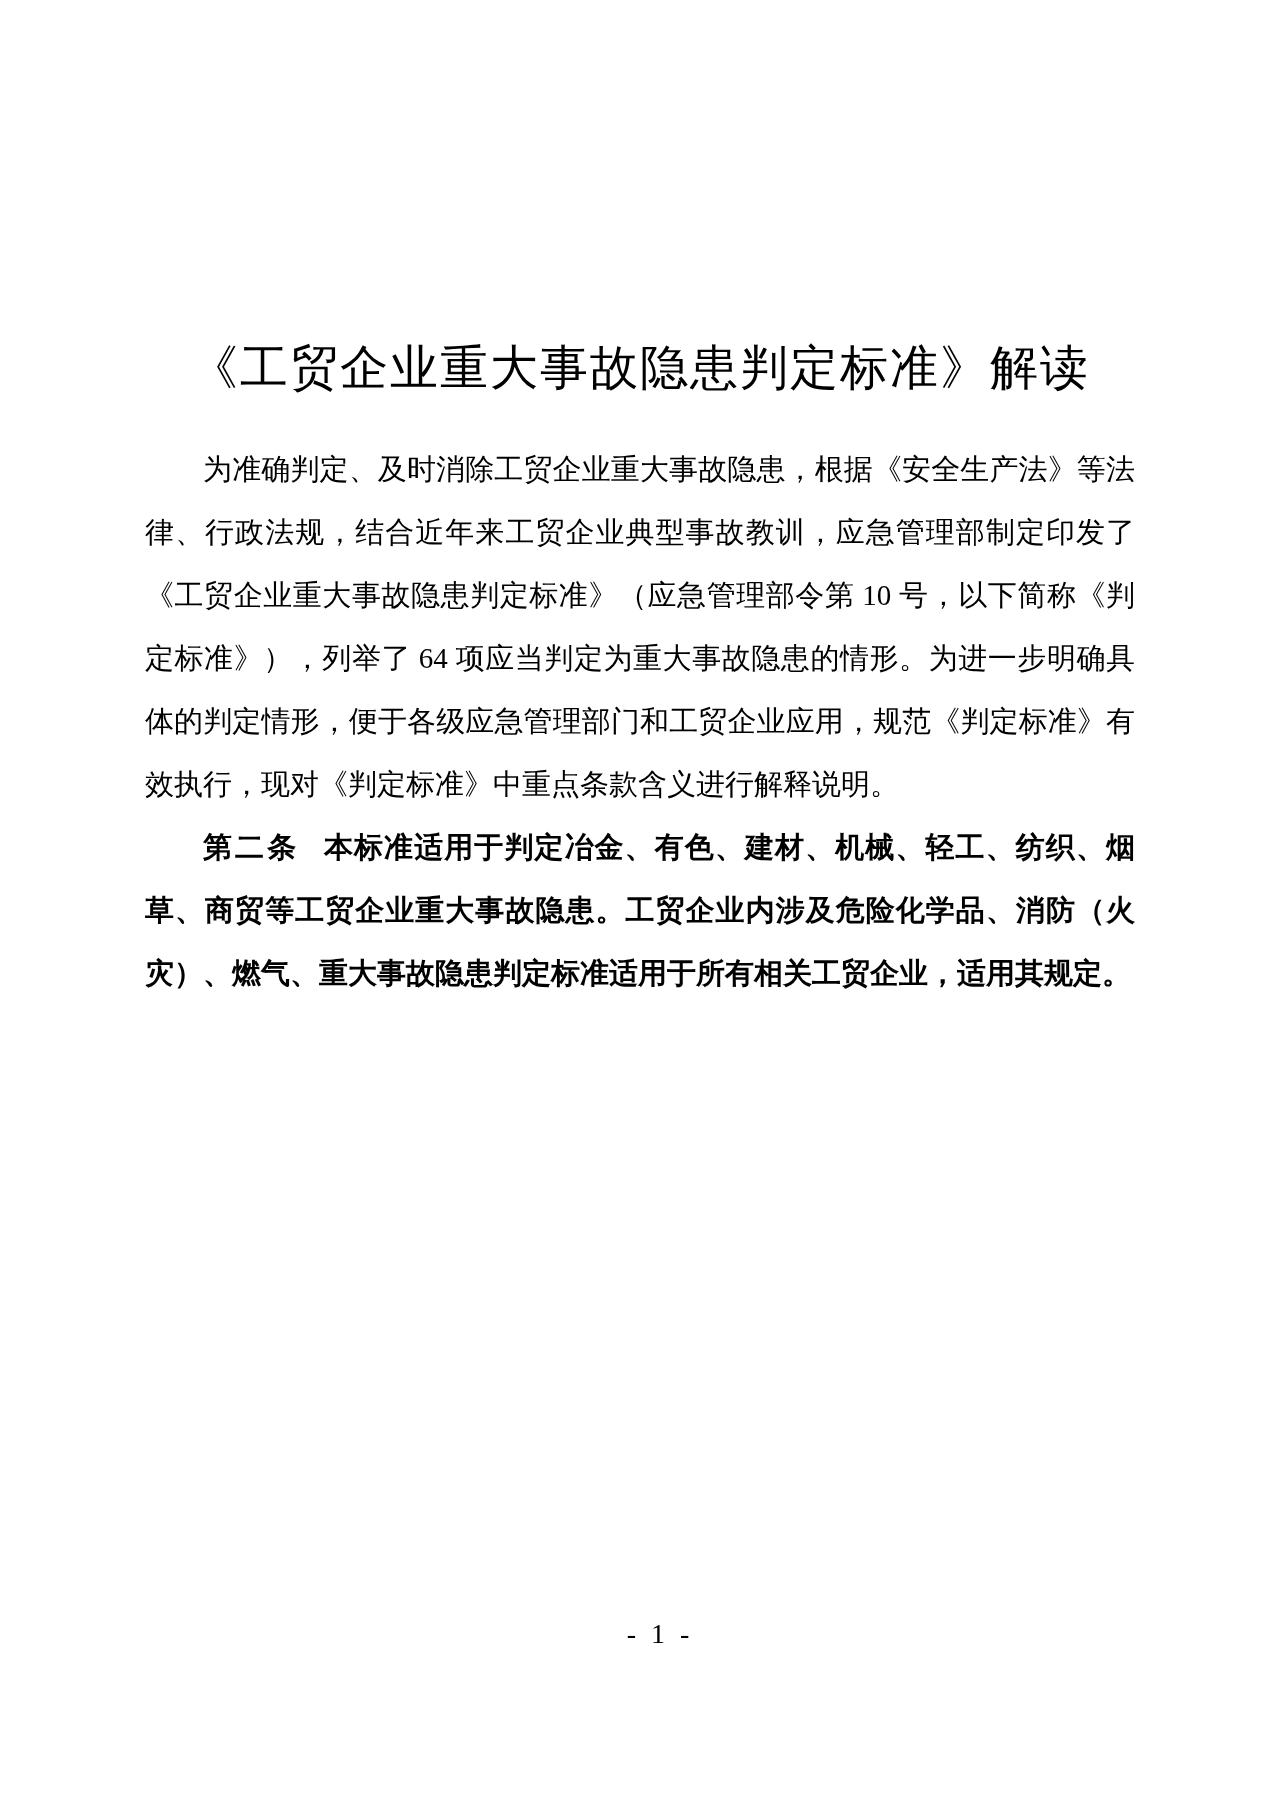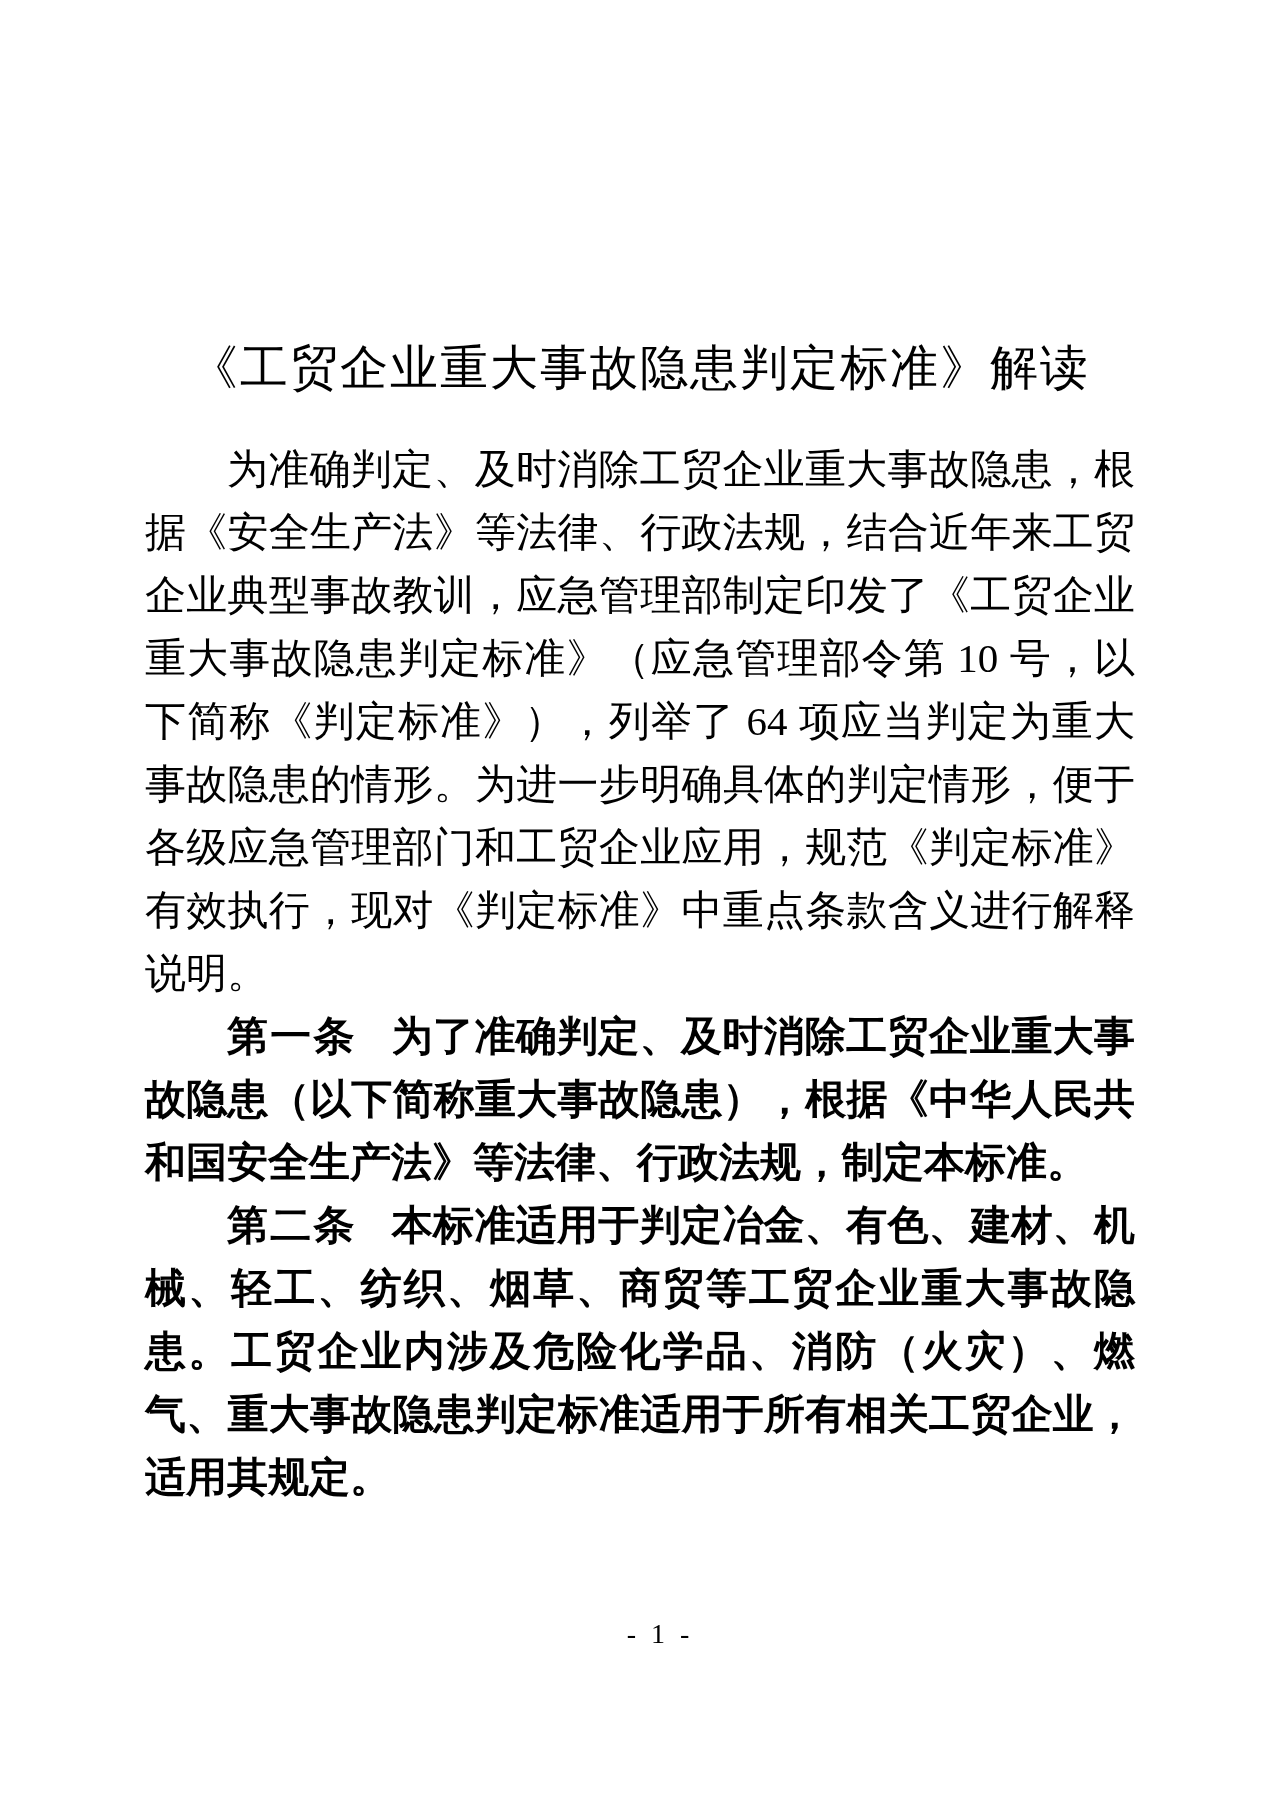--- a/index.html
+++ b/index.html
@@ -27,21 +27,21 @@
     margin: 0 0 40px 0;
     font-size: 48px;
     font-weight: 400;
     line-height: 60px;
     text-align: center;
     letter-spacing: 2px;
     white-space: nowrap;
   }
   .para {
     margin: 0;
-    font-size: 41px;
+    font-size: 29px;
     line-height: 63px;
     text-align: justify;
     text-justify: inter-ideograph;
     text-indent: 2em;
     font-weight: 400;
   }
   .para.article {
     font-weight: 700;
   }
   .article-label {
@@ -64,21 +64,20 @@
 </head>
 <body>
 
 <div class="page">
   <div class="content">
 
     <h1 class="doc-title">《工贸企业重大事故隐患判定标准》解读</h1>
 
     <p class="para">为准确判定、及时消除工贸企业重大事故隐患，根据《安全生产法》等法律、行政法规，结合近年来工贸企业典型事故教训，应急管理部制定印发了《工贸企业重大事故隐患判定标准》（应急管理部令第 10 号，以下简称《判定标准》），列举了 64 项应当判定为重大事故隐患的情形。为进一步明确具体的判定情形，便于各级应急管理部门和工贸企业应用，规范《判定标准》有效执行，现对《判定标准》中重点条款含义进行解释说明。</p>
 
-    <p class="para article"><span class="article-label">第一条</span><span>为了准确判定、及时消除工贸企业重大事故隐患（以下简称重大事故隐患），根据《中华人民共和国安全生产法》等法律、行政法规，制定本标准。</span></p>
 
     <p class="para article"><span class="article-label">第二条</span><span>本标准适用于判定冶金、有色、建材、机械、轻工、纺织、烟草、商贸等工贸企业重大事故隐患。工贸企业内涉及危险化学品、消防（火灾）、燃气、重大事故隐患判定标准适用于所有相关工贸企业，适用其规定。</span></p>
 
 
 
   </div>
 
   <div class="page-footer">- 1 -</div>
 </div>
 

